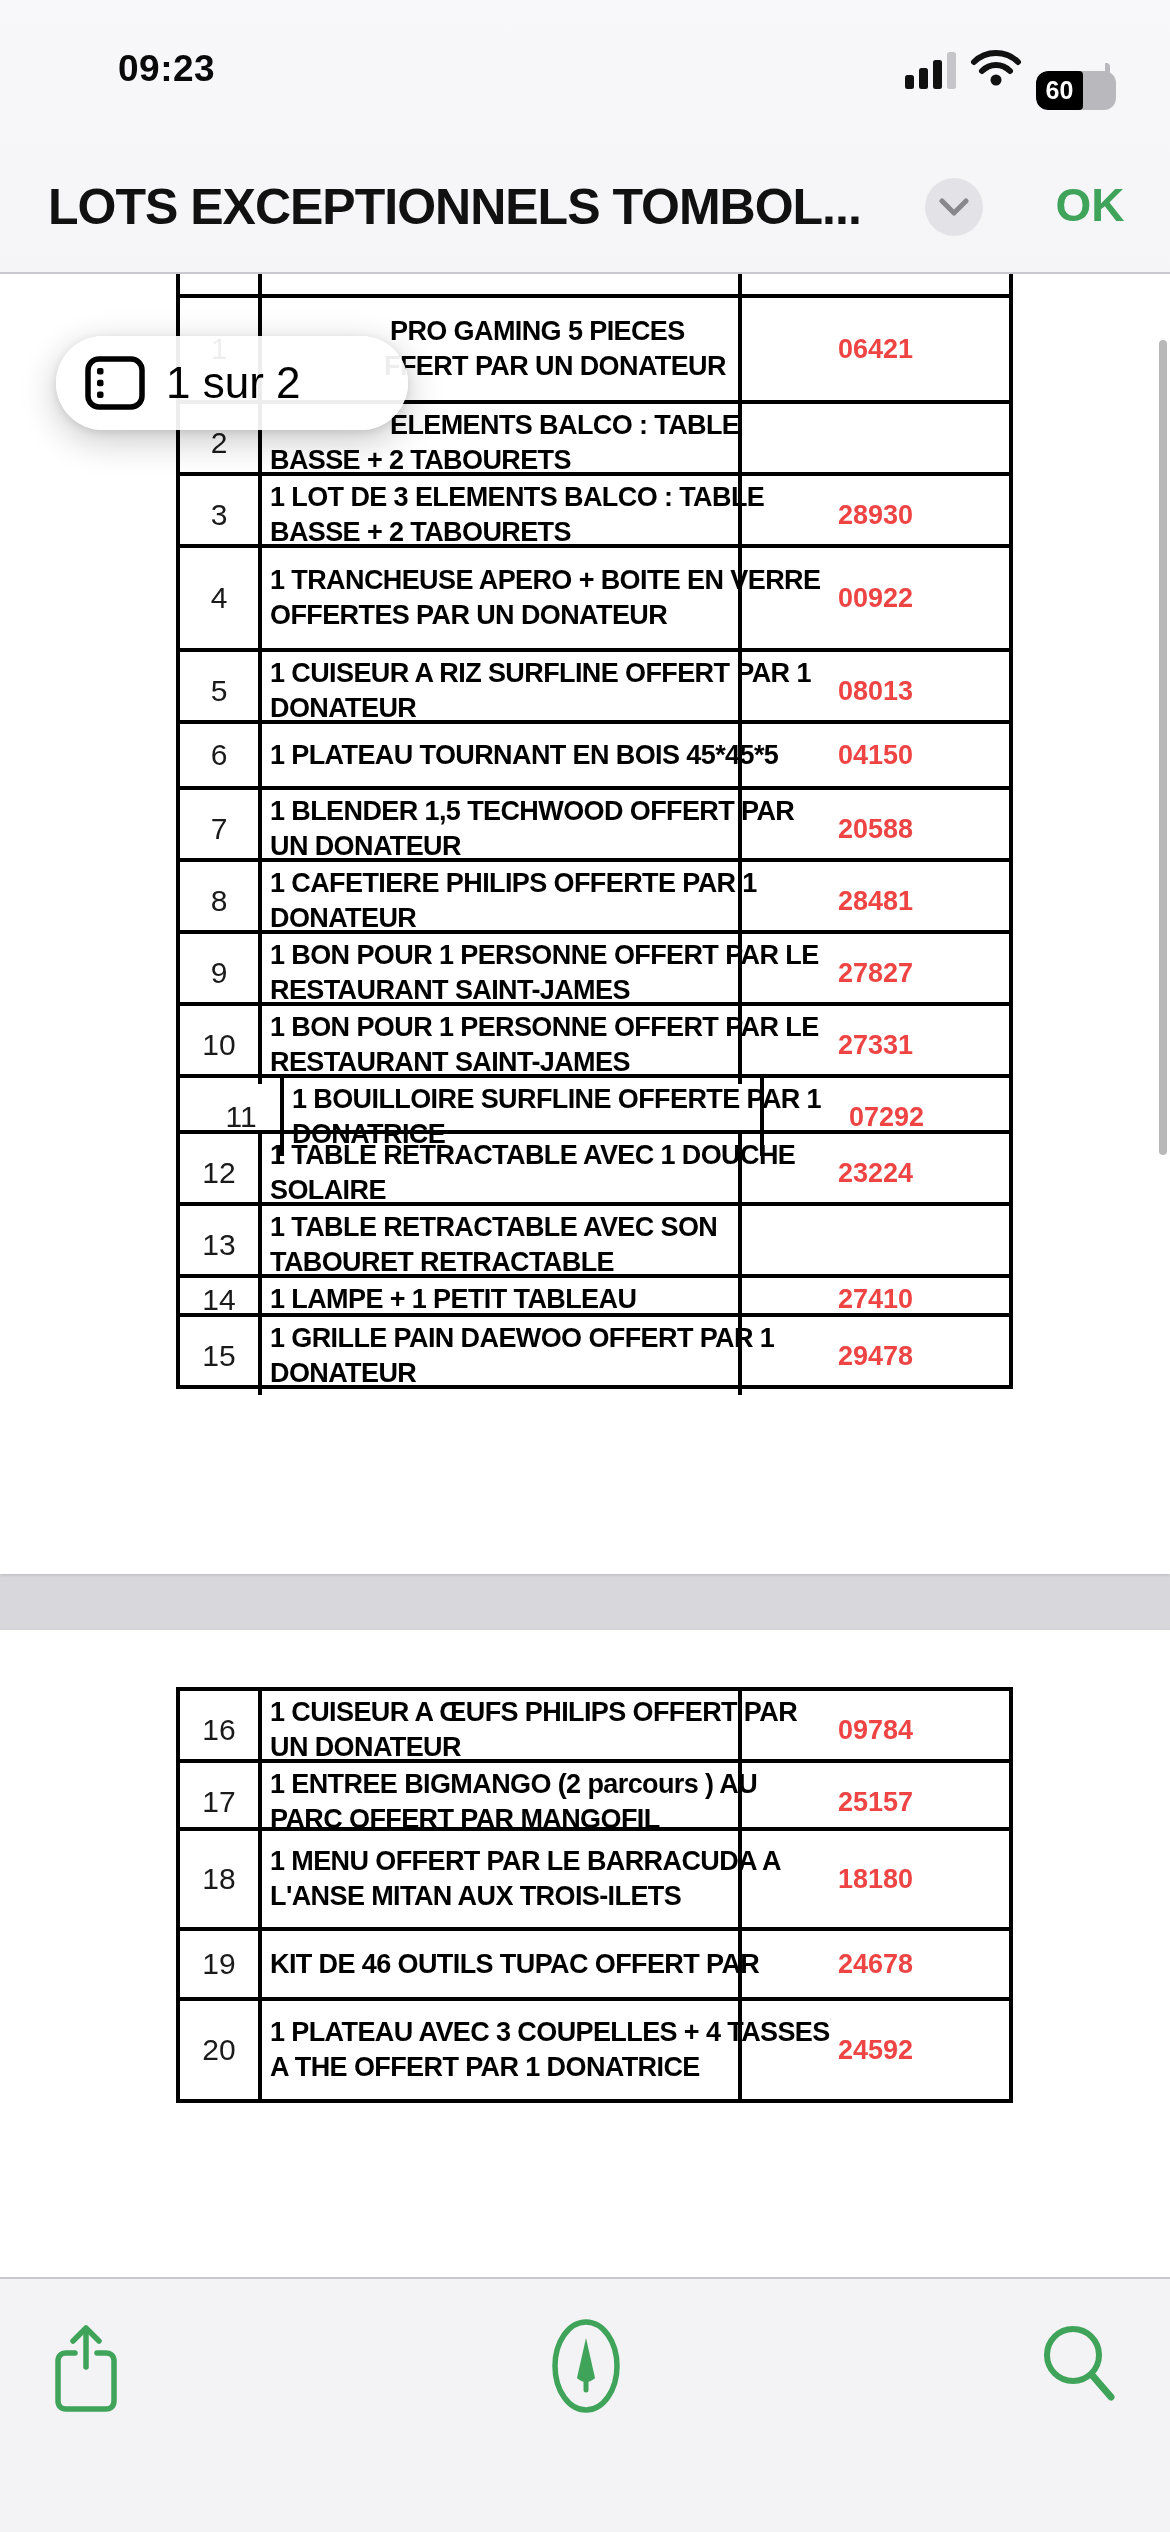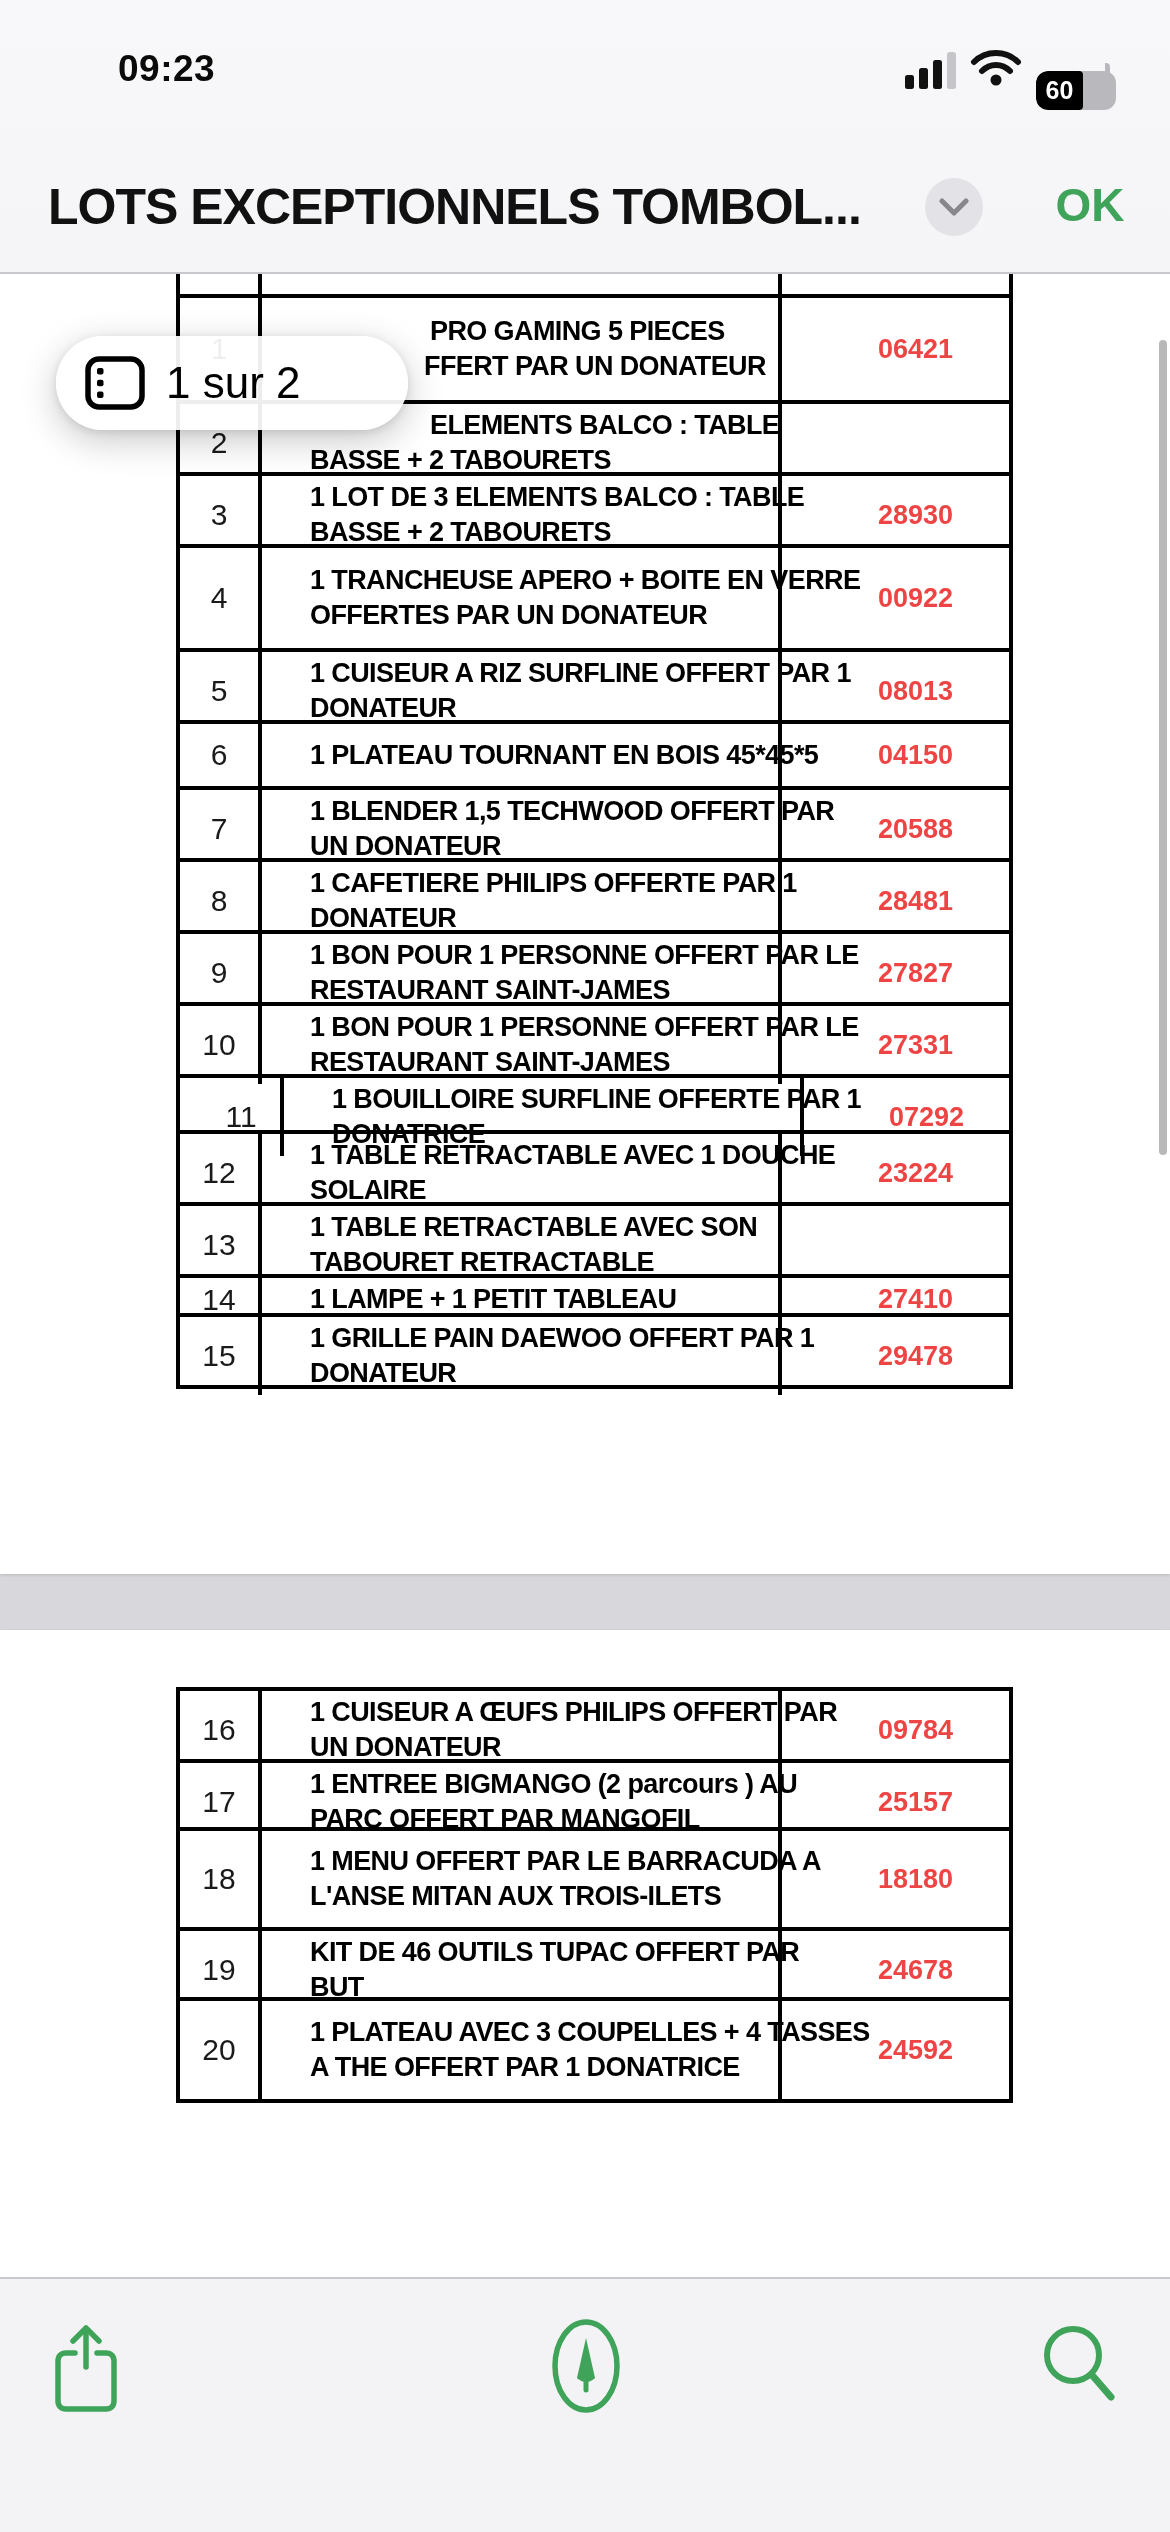--- a/index.html
+++ b/index.html
@@ -30,21 +30,21 @@
     display:flex;align-items:center;justify-content:center;}
   .ok-btn{position:absolute;left:1040px;top:178px;width:100px;text-align:center;font-size:46px;font-weight:700;}
   
   .page{position:absolute;left:0;width:1170px;background:#fff;box-shadow:0 1px 3px rgba(0,0,0,.15);}
   #page1{top:274px;height:1300px;}
   #page2{top:1630px;height:647px;}
   
   .lot-table{position:absolute;box-sizing:border-box;border:4px solid #000;background:#fff;}
   #table1{left:176px;top:0;width:837px;border-top:none;}
   #table2{left:176px;top:57px;width:837px;}
-  .t-row{display:grid;grid-template-columns:82px 480px 1fr;box-sizing:border-box;gap:40px;}
+  .t-row{display:grid;grid-template-columns:82px 480px 1fr;box-sizing:border-box;}
   .t-row + .t-row{border-top:4px solid #000;}
   .cell{box-sizing:border-box;min-width:0;}
   .cell-num{border-right:4px solid #000;display:flex;align-items:center;justify-content:center;
     font-size:30px;color:#1a1a1a;}
   .cell-desc{border-right:4px solid #000;display:flex;flex-direction:column;justify-content:center;
     padding:4px 6px 4px 8px;font-size:27px;font-weight:700;color:#000;letter-spacing:-.6px;line-height:35px;}
   .cell-desc div{white-space:nowrap;}
   .cell-ticket{display:flex;align-items:center;justify-content:center;font-size:27px;font-weight:700;color:#ef4444;}
   .partial-row{height:20px;}
   
@@ -252,21 +252,20 @@
         <div class="cell cell-desc">
           <div>1 MENU OFFERT PAR LE BARRACUDA A</div>
           <div>L'ANSE MITAN AUX TROIS-ILETS</div>
         </div>
         <div class="cell cell-ticket">18180</div>
       </div>
       <div class="t-row" style="height: 70px;">
         <div class="cell cell-num">19</div>
         <div class="cell cell-desc">
           <div>KIT DE 46 OUTILS TUPAC OFFERT PAR</div>
-          <div>BUT</div>
         </div>
         <div class="cell cell-ticket">24678</div>
       </div>
       <div class="t-row" style="height: 102px;">
         <div class="cell cell-num">20</div>
         <div class="cell cell-desc">
           <div>1 PLATEAU AVEC 3 COUPELLES + 4 TASSES</div>
           <div>A THE OFFERT PAR 1 DONATRICE</div>
         </div>
         <div class="cell cell-ticket">24592</div>

